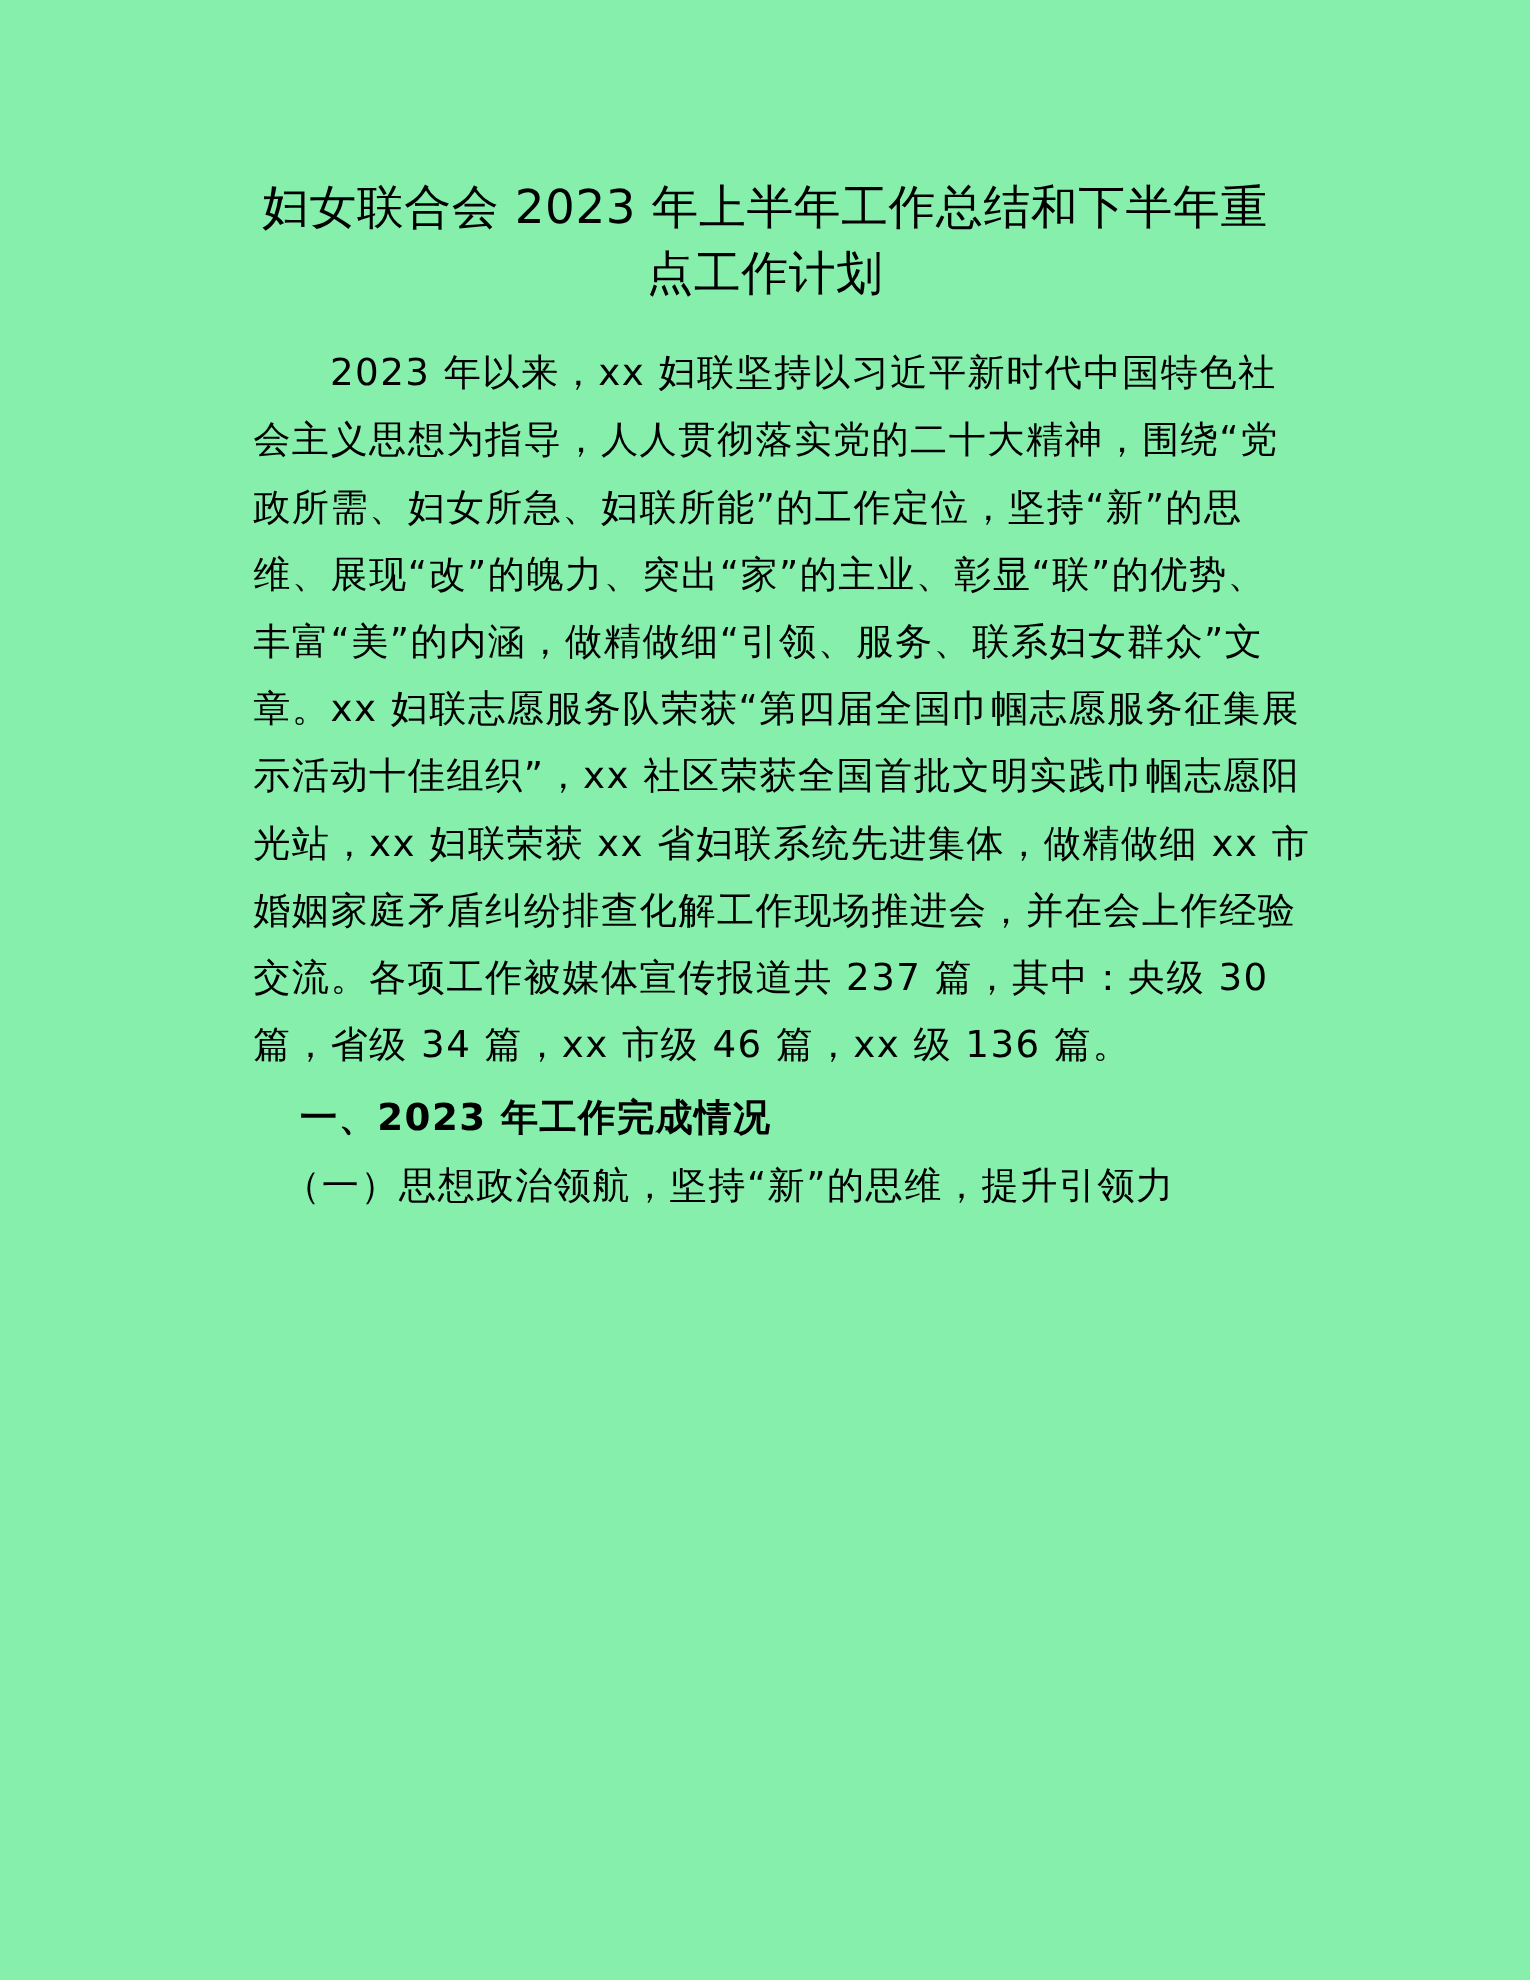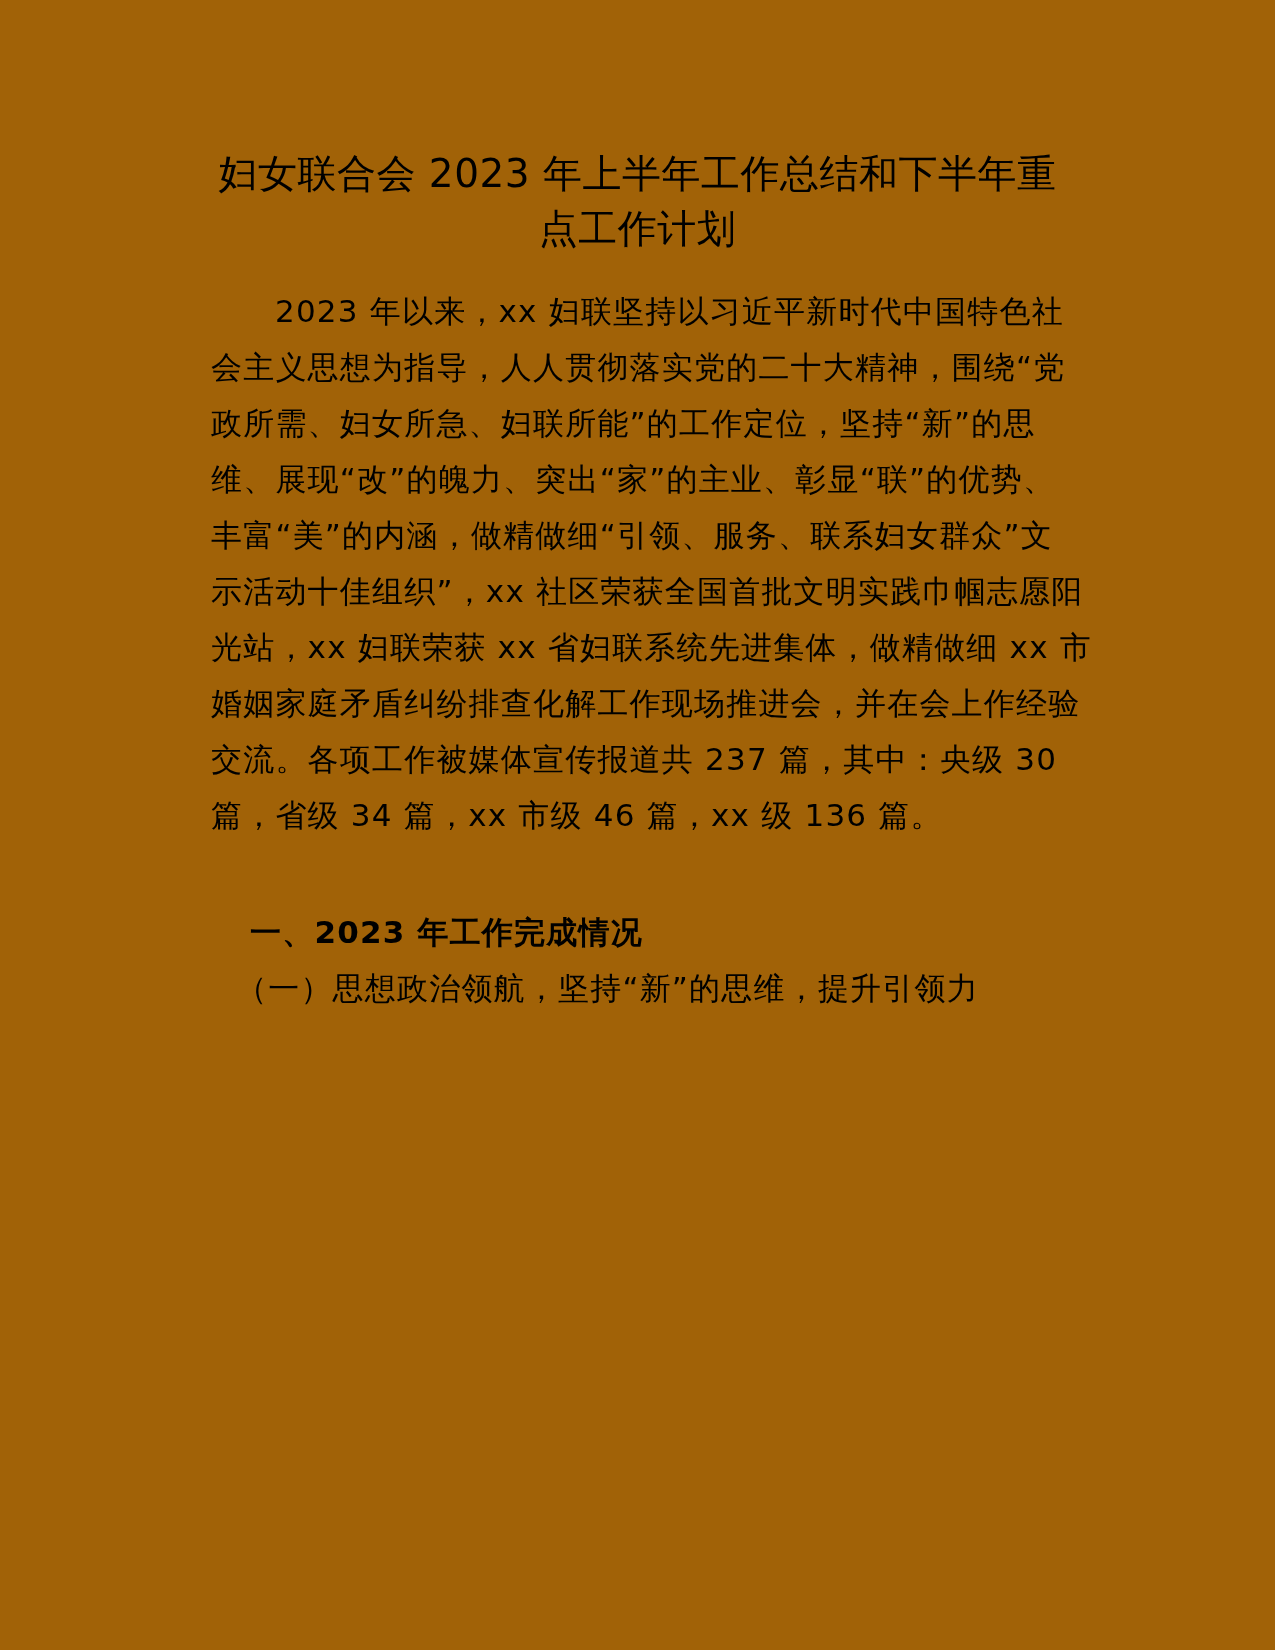--- a/index.html
+++ b/index.html
@@ -14,21 +14,21 @@
       overflow: hidden;
       font-family: "DejaVu Sans", "Liberation Sans", sans-serif;
       color: #000000;
     }
     .page {
       position: absolute;
       left: 0;
       top: 0;
       width: 1275px;
       height: 1650px;
-      background: #a16207;
+      background: #86efac;
     }
     .title-block {
       position: absolute;
       left: 170px;
       top: 146px;
       width: 935px;
       text-align: center;
     }
     .title-line {
       font-size: 39px;
@@ -83,20 +83,21 @@
     <div class="title-line">妇女联合会 2023 年上半年工作总结和下半年重</div>
     <div class="title-line">点工作计划</div>
   </div>
 
   <div class="body-block">
     <div class="body-line indent">2023 年以来，xx 妇联坚持以习近平新时代中国特色社</div>
     <div class="body-line">会主义思想为指导，人人贯彻落实党的二十大精神，围绕“党</div>
     <div class="body-line">政所需、妇女所急、妇联所能”的工作定位，坚持“新”的思</div>
     <div class="body-line">维、展现“改”的魄力、突出“家”的主业、彰显“联”的优势、</div>
     <div class="body-line">丰富“美”的内涵，做精做细“引领、服务、联系妇女群众”文</div>
+    <div class="body-line">章。xx 妇联志愿服务队荣获“第四届全国巾帼志愿服务征集展</div>
     <div class="body-line">示活动十佳组织”，xx 社区荣获全国首批文明实践巾帼志愿阳</div>
     <div class="body-line">光站，xx 妇联荣获 xx 省妇联系统先进集体，做精做细 xx 市</div>
     <div class="body-line">婚姻家庭矛盾纠纷排查化解工作现场推进会，并在会上作经验</div>
     <div class="body-line">交流。各项工作被媒体宣传报道共 237 篇，其中：央级 30</div>
     <div class="body-line">篇，省级 34 篇，xx 市级 46 篇，xx 级 136 篇。</div>
   </div>
 
   <div class="heading-1">一、2023 年工作完成情况</div>
 
   <div class="heading-2">（一）思想政治领航，坚持“新”的思维，提升引领力</div>

